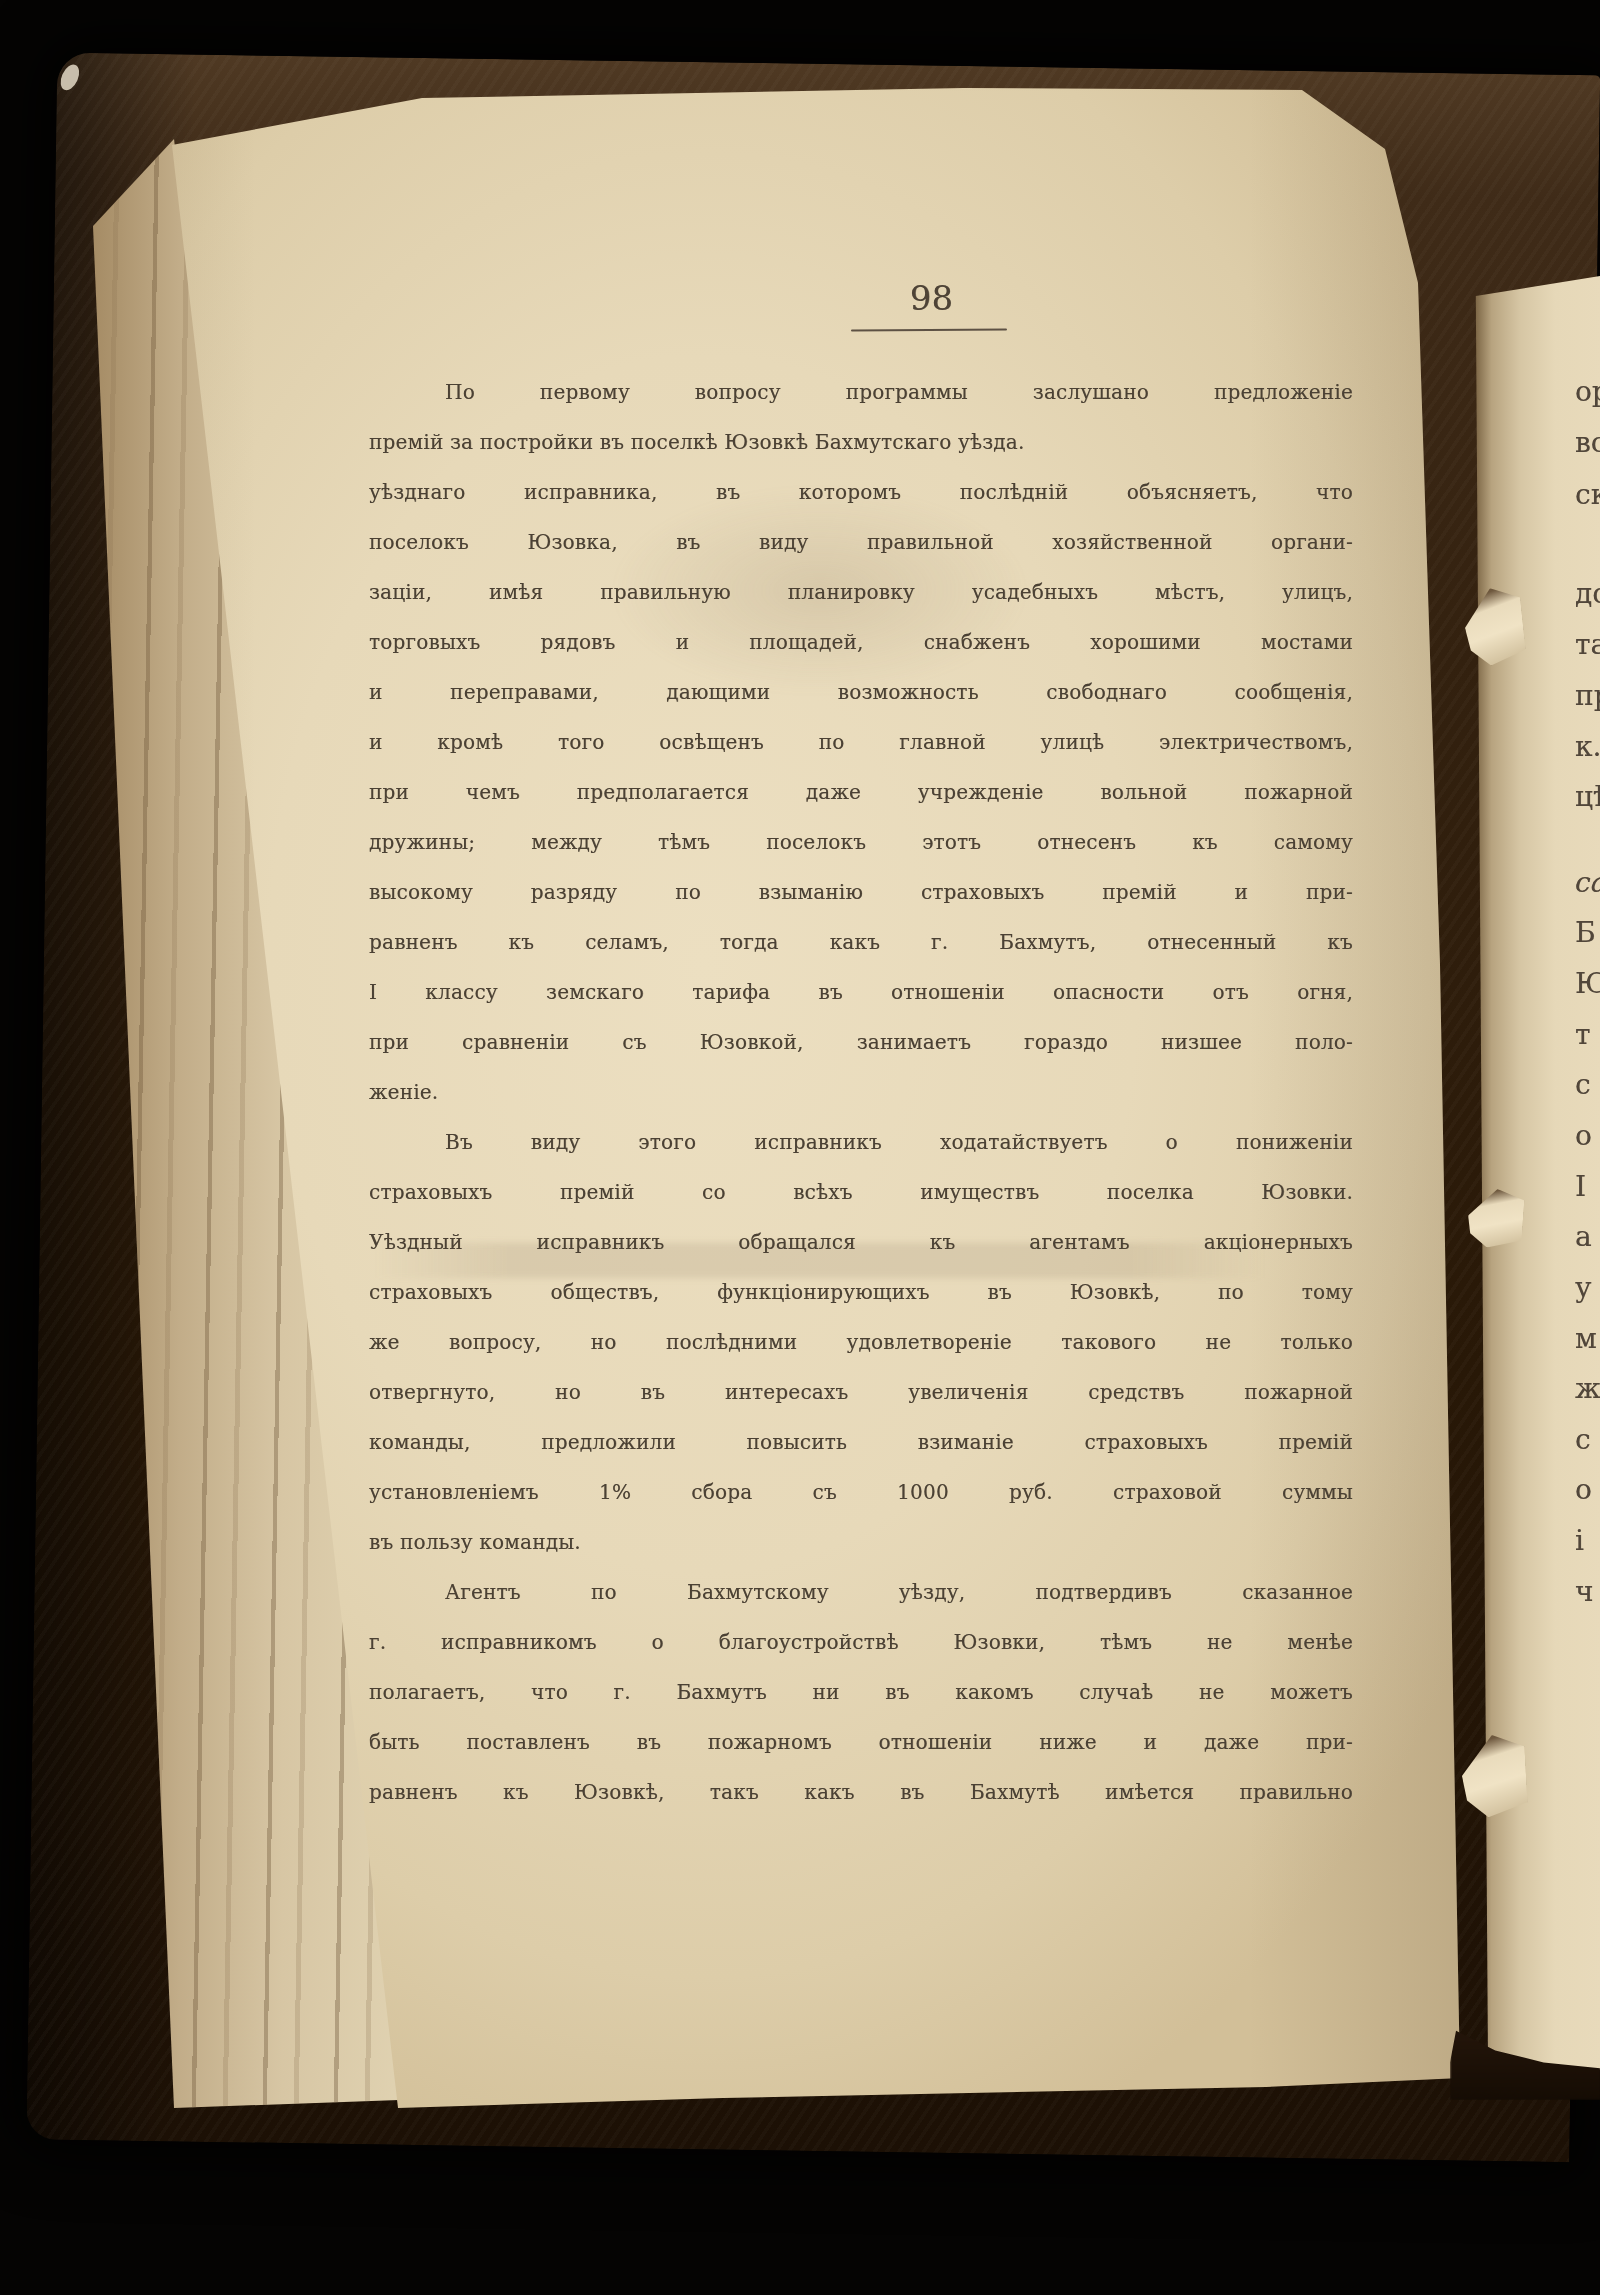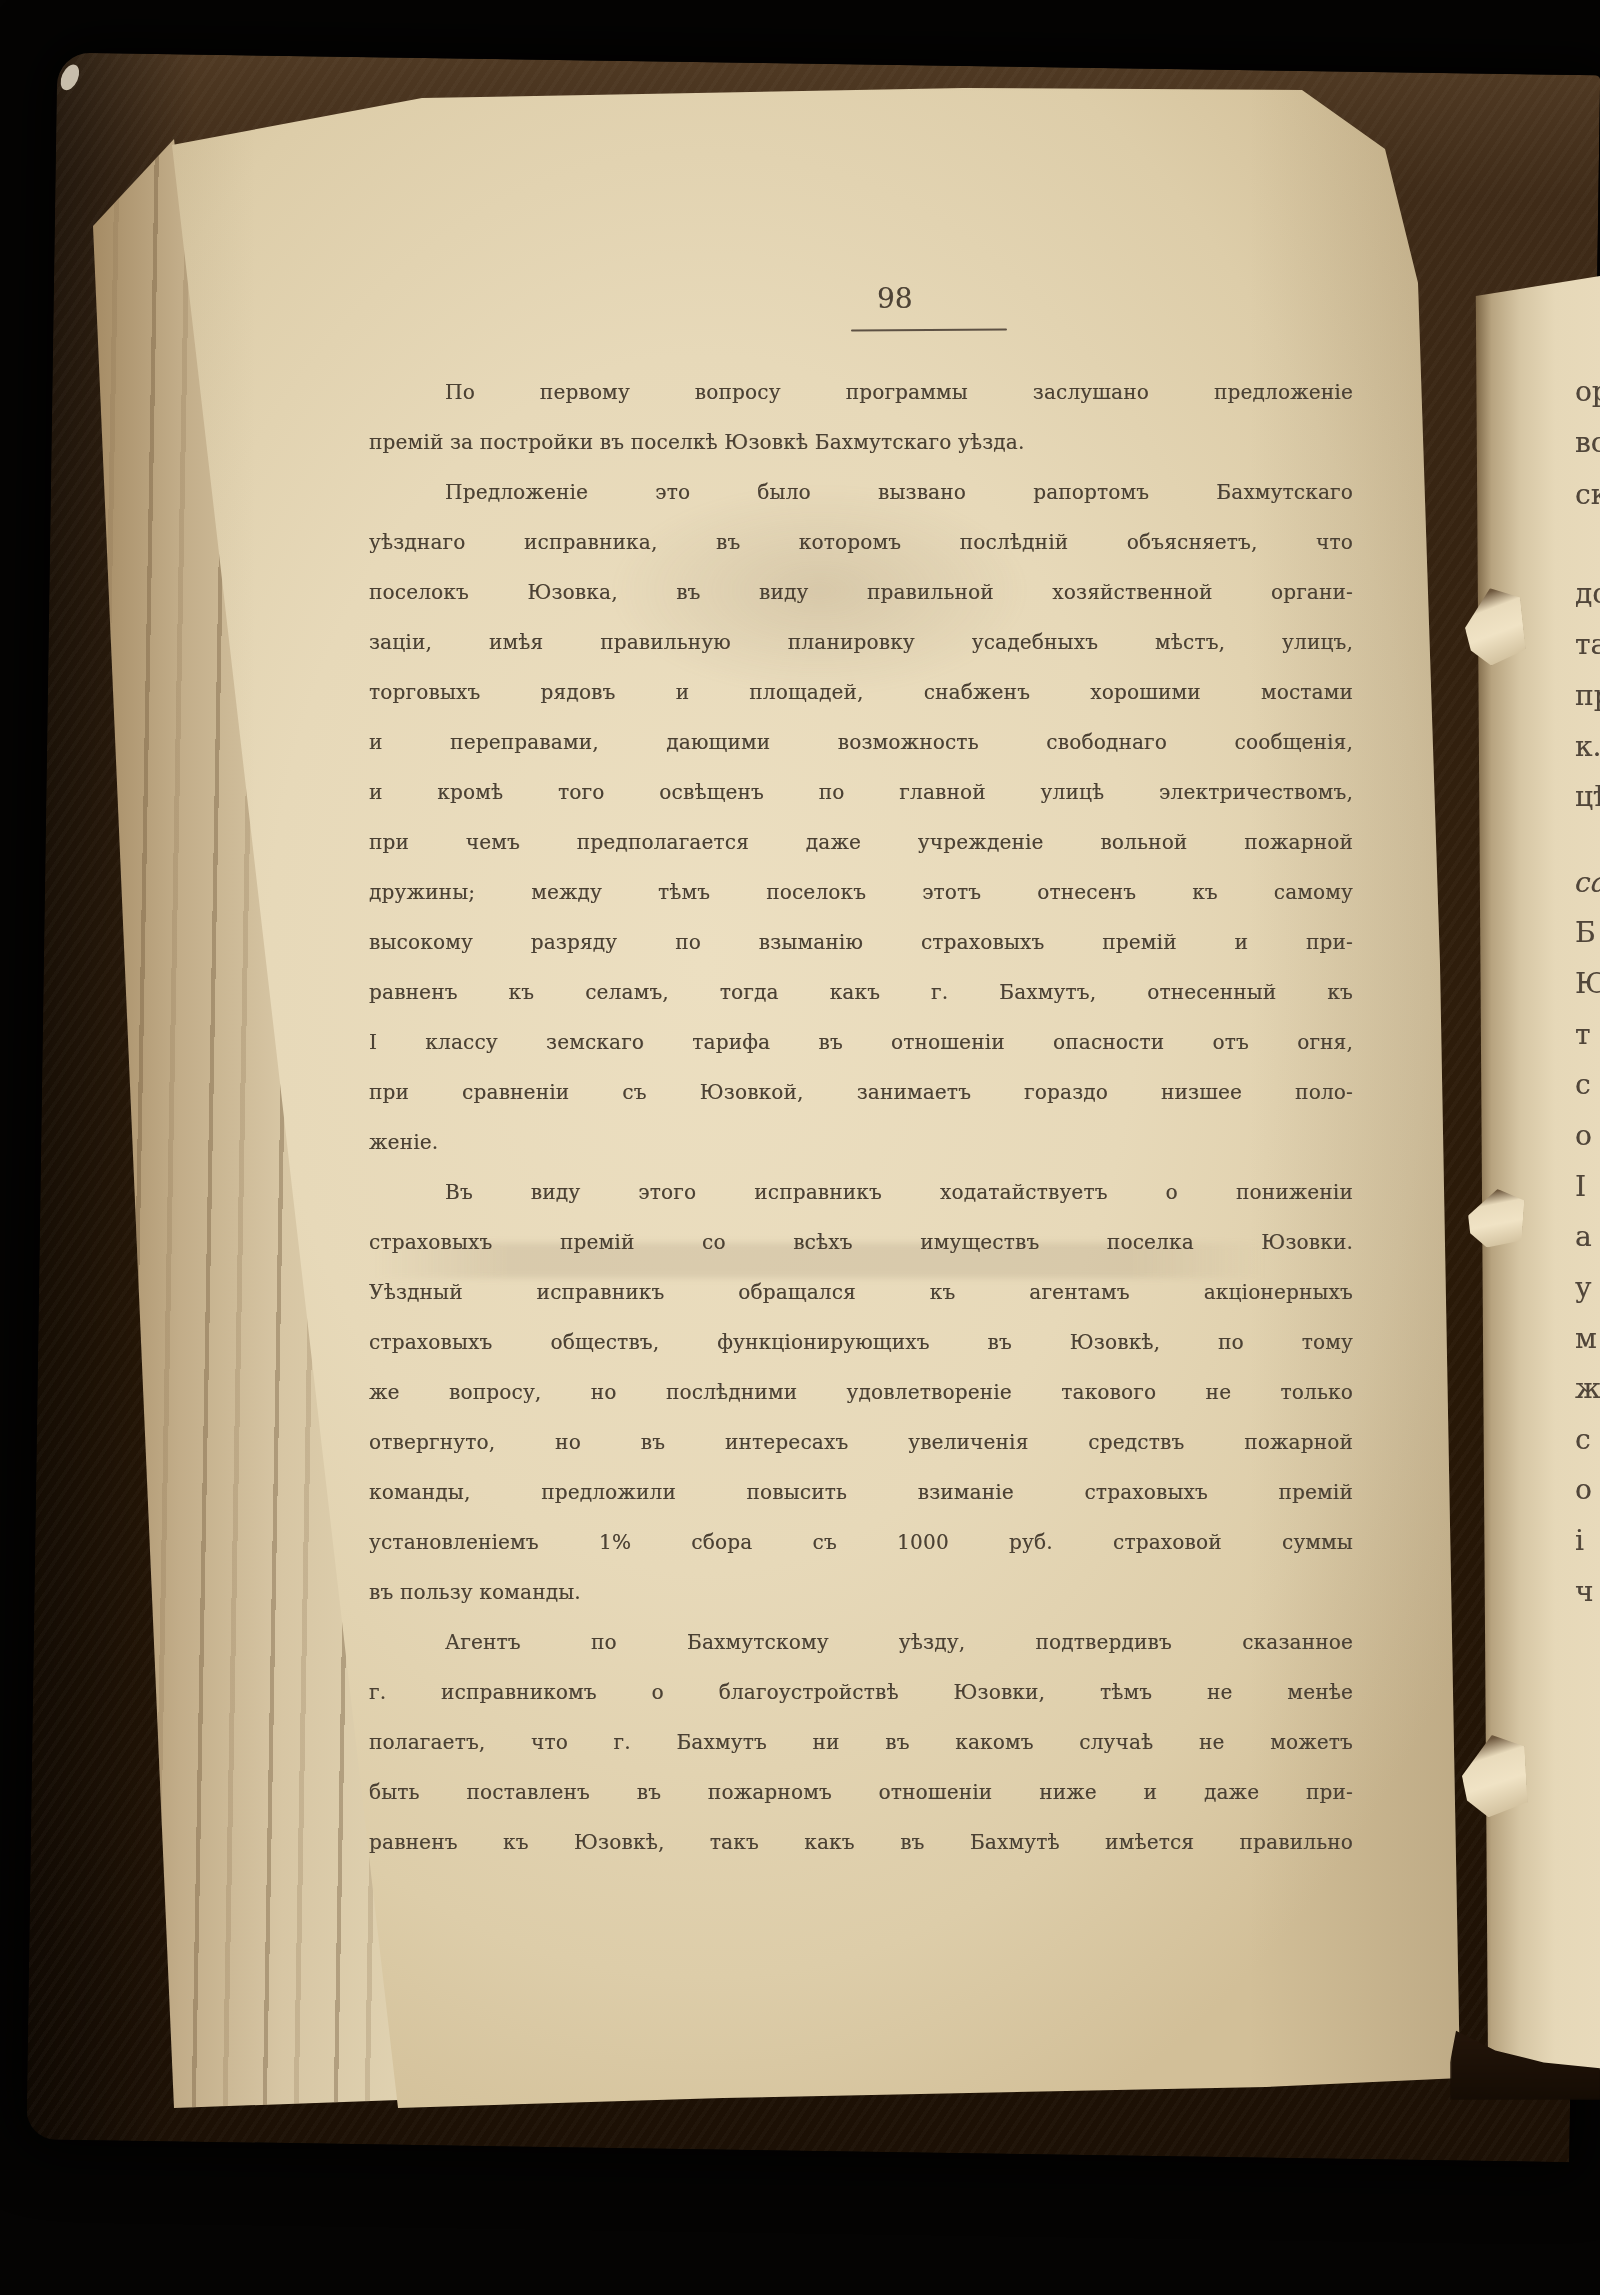--- a/index.html
+++ b/index.html
@@ -52,21 +52,21 @@
     filter:blur(4.2px);
   }
   .bleed2 {
     position:absolute; left:374px; top:1243px; width:892px; height:35px;
     background:linear-gradient(90deg, rgba(0,0,0,0), rgba(140,120,92,0.16) 15% 85%, rgba(0,0,0,0));
     filter:blur(3px);
   }
   
   .pageno {
     position:absolute; left:877px; top:277px; width:109px; height:43px;
-    line-height:43px; font-size:28px; color:#4e4336;
+    line-height:43px; text-align:center; font-size:34px; color:#4e4336;
     text-shadow:0.3px 0.3px 0.6px rgba(60,50,40,0.45);
   }
   .rule {
     position:absolute; left:851px; top:329px; width:156px; height:2.4px;
     background:#5d5144; transform:rotate(-0.3deg); border-radius:1.2px;
   }
   .textblock { position:absolute; left:369px; top:367px; width:984px; }
   .ln {
     height:50px; line-height:50px; font-size:20px; color:#4b4134;
     text-align:justify; text-align-last:justify; letter-spacing:0.2px;
@@ -117,21 +117,20 @@
   <div class="page">
     <div class="bleed1"></div>
     <div class="bleed2"></div>
 
     <div class="pageno">98</div>
     <div class="rule"></div>
 
     <div class="textblock">
       <div class="ln in">По первому вопросу программы заслушано предложеніе</div>
       <div class="ln end">премій за постройки въ поселкѣ Юзовкѣ Бахмутскаго уѣзда.</div>
-      <div class="ln in">Предложеніе это было вызвано рапортомъ Бахмутскаго</div>
       <div class="ln">уѣзднаго исправника, въ которомъ послѣдній объясняетъ, что</div>
       <div class="ln">поселокъ Юзовка, въ виду правильной хозяйственной органи-</div>
       <div class="ln">заціи, имѣя правильную планировку усадебныхъ мѣстъ, улицъ,</div>
       <div class="ln">торговыхъ рядовъ и площадей, снабженъ хорошими мостами</div>
       <div class="ln">и переправами, дающими возможность свободнаго сообщенія,</div>
       <div class="ln">и кромѣ того освѣщенъ по главной улицѣ электричествомъ,</div>
       <div class="ln">при чемъ предполагается даже учрежденіе вольной пожарной</div>
       <div class="ln">дружины; между тѣмъ поселокъ этотъ отнесенъ къ самому</div>
       <div class="ln">высокому разряду по взыманію страховыхъ премій и при-</div>
       <div class="ln">равненъ къ селамъ, тогда какъ г. Бахмутъ, отнесенный къ</div>

